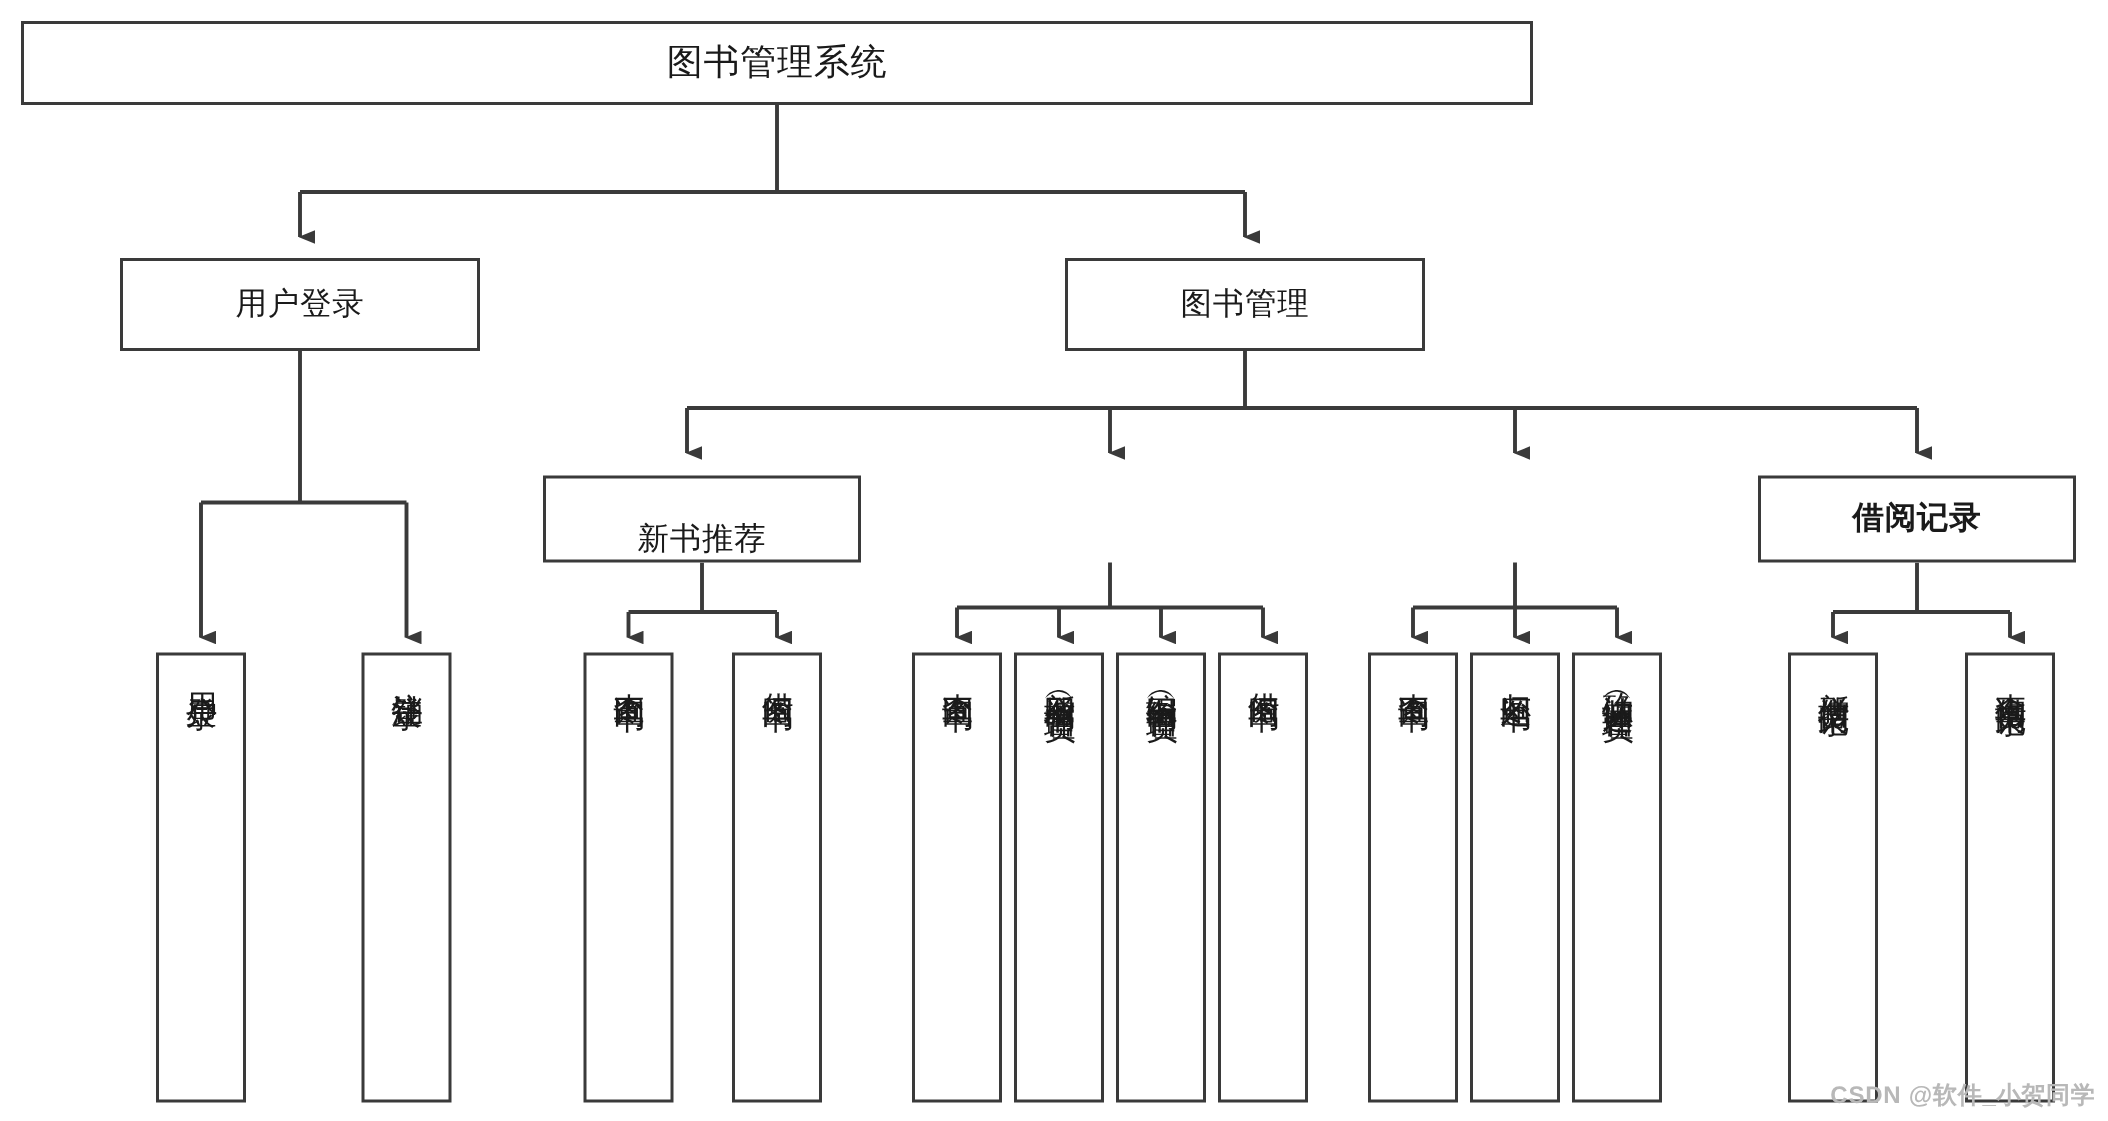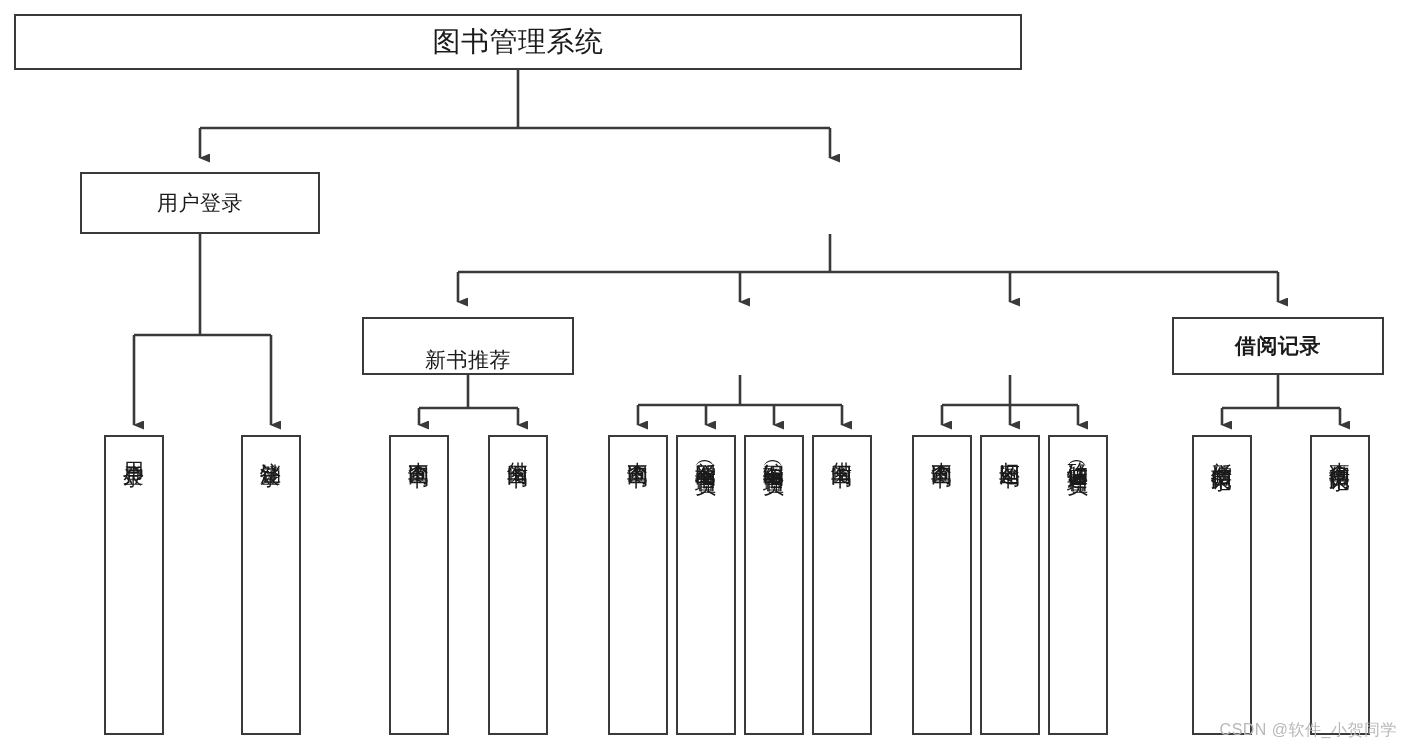--- a/index.html
+++ b/index.html
@@ -41,21 +41,21 @@
     text-align: center;
     line-height: 1.18;
     letter-spacing: 0.5px;
   }
   
   .node.horiz .node-label {
     font-size: 21px;
     writing-mode: horizontal-tb;
   }
   .node.root .node-label {
-    font-size: 28px;
+    font-size: 24px;
   }
   
   .node.vert {
     align-items: flex-start;
     justify-content: center;
     padding-top: 8px;
   }
   .node.vert .node-label {
     writing-mode: vertical-rl;
     text-orientation: upright;
@@ -66,20 +66,21 @@
   }
   .watermark {
     position: absolute;
     right: 8px;
     bottom: 6px;
     font-size: 16px;
     color: #b8b8b8;
     letter-spacing: 0.5px;
     white-space: nowrap;
     user-select: none;
+    font-weight: bold;
   }
 </style>
 </head>
 <body>
 
 <div id="diagram-canvas">
 
   <svg id="edge-layer" viewBox="0 0 1405 747" xmlns="http://www.w3.org/2000/svg">
     <defs>
       <marker id="arrowhead" markerWidth="9" markerHeight="11" refX="4.5" refY="10" orient="auto" markerUnits="userSpaceOnUse">
@@ -133,20 +134,23 @@
     </g>
   </svg>
 
   <div class="node horiz root" style="left:14px; top:14px; width:1008px; height:56px;">
     <span class="node-label">图书管理系统</span>
   </div>
 
   <div class="node horiz" style="left:80px; top:172px; width:240px; height:62px;">
     <span class="node-label">用户登录</span>
   </div>
+  <div class="node horiz" style="left:710px; top:172px; width:240px; height:62px;">
+    <span class="node-label">图书管理</span>
+  </div>
 
   <div class="node horiz" style="left:362px; top:317px; width:212px; height:58px;align-items:flex-end;">
     <span class="node-label">新书推荐</span>
   </div>
   <div class="node horiz" style="left:1172px; top:317px; width:212px; height:58px;font-weight:bold;">
     <span class="node-label">借阅记录</span>
   </div>
 
   <div class="node vert" style="left:104px; top:435px; width:60px; height:300px;">
     <span class="node-label">用户登录</span>

